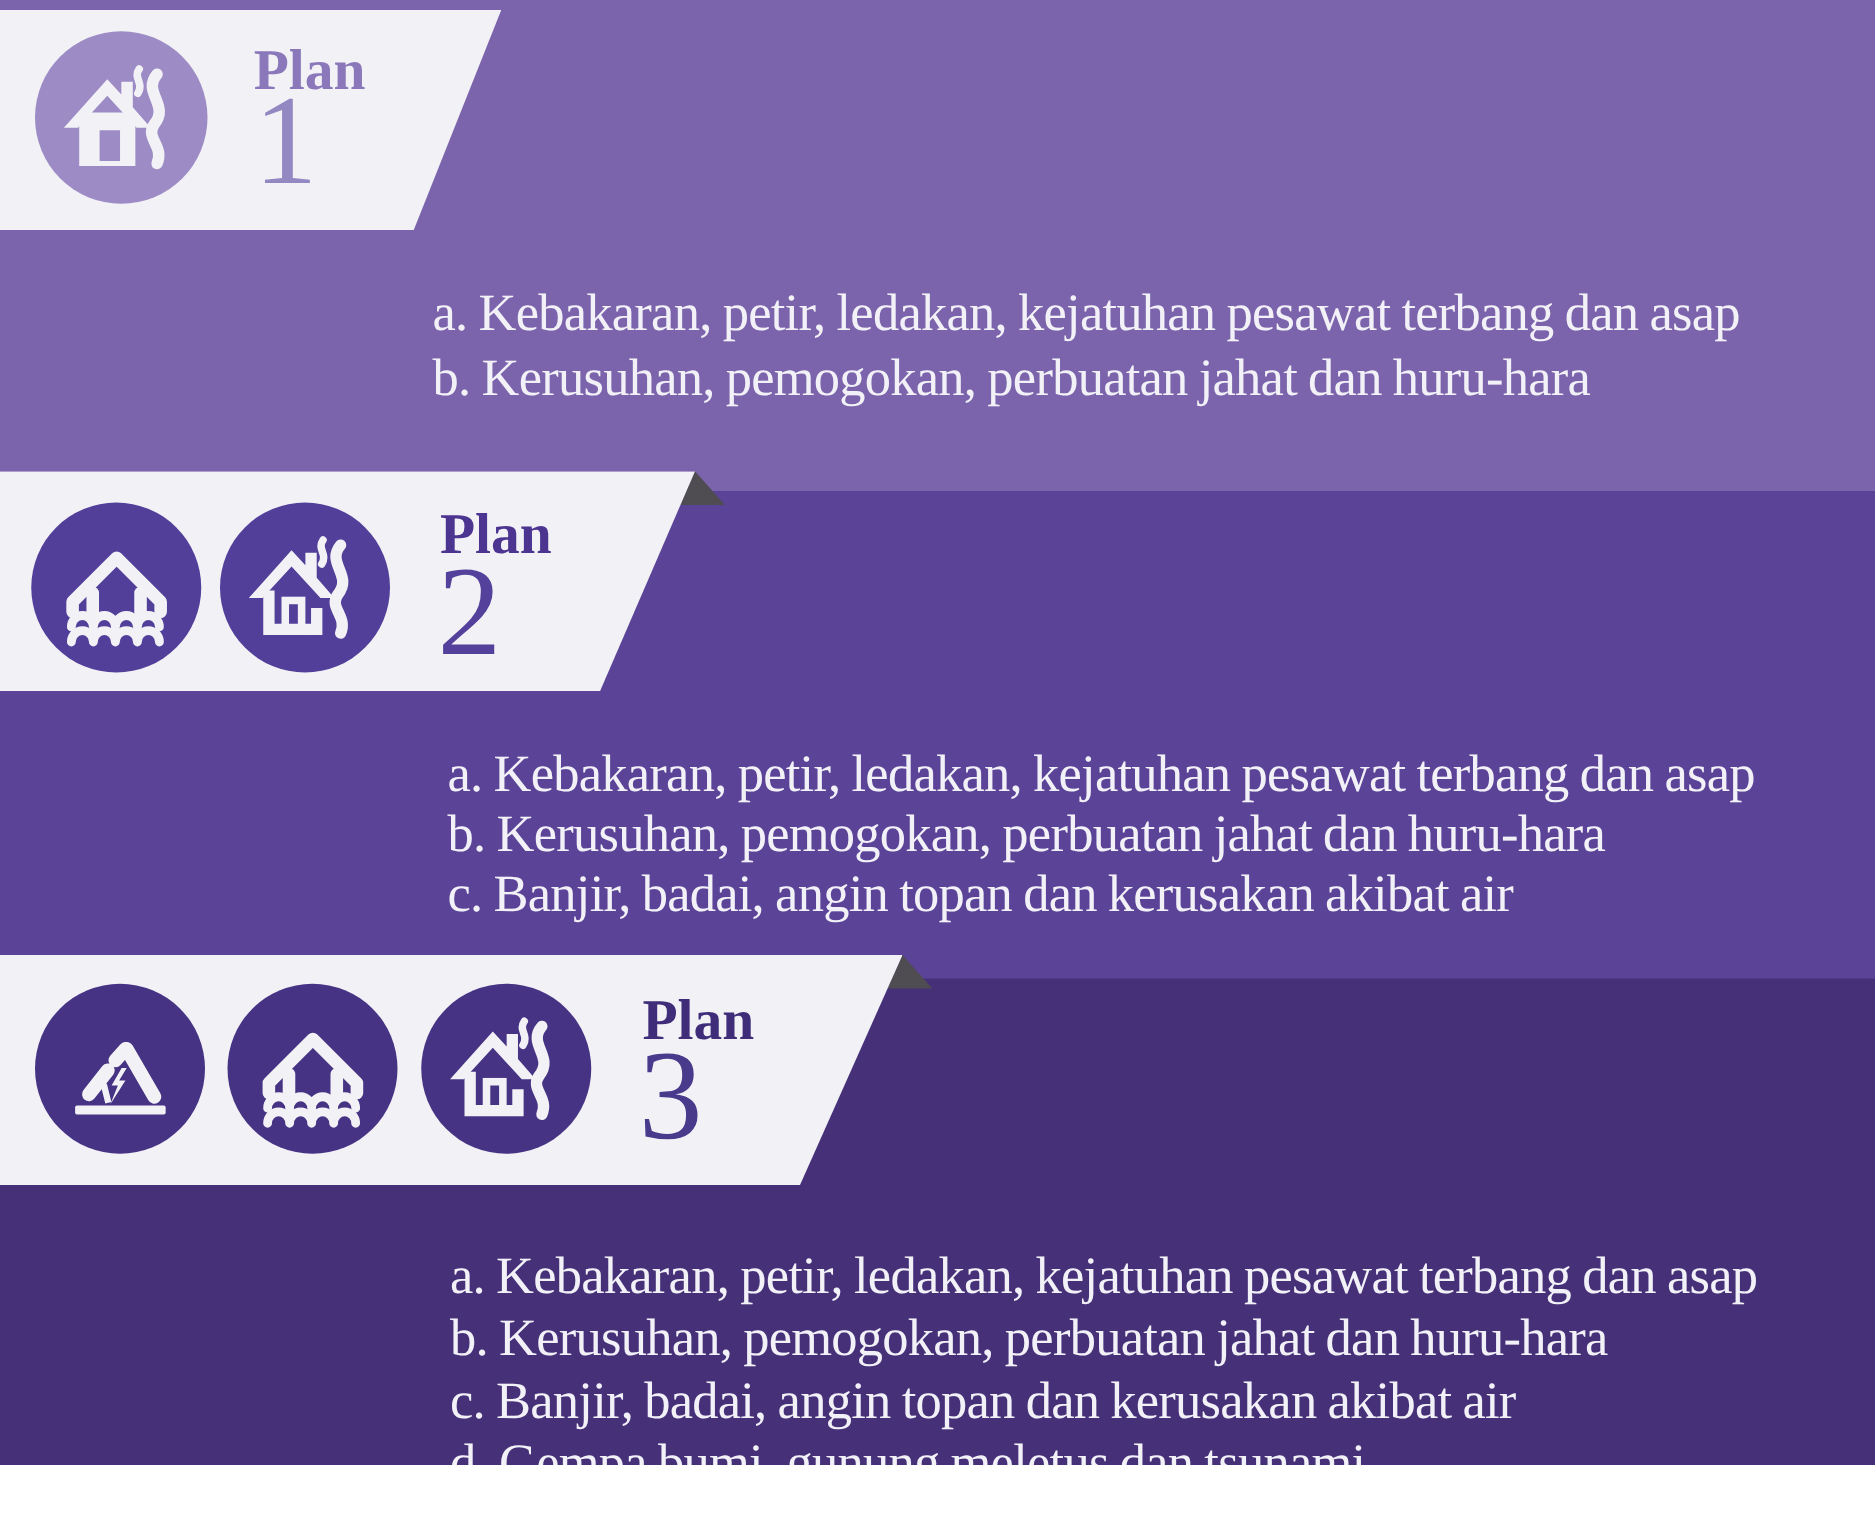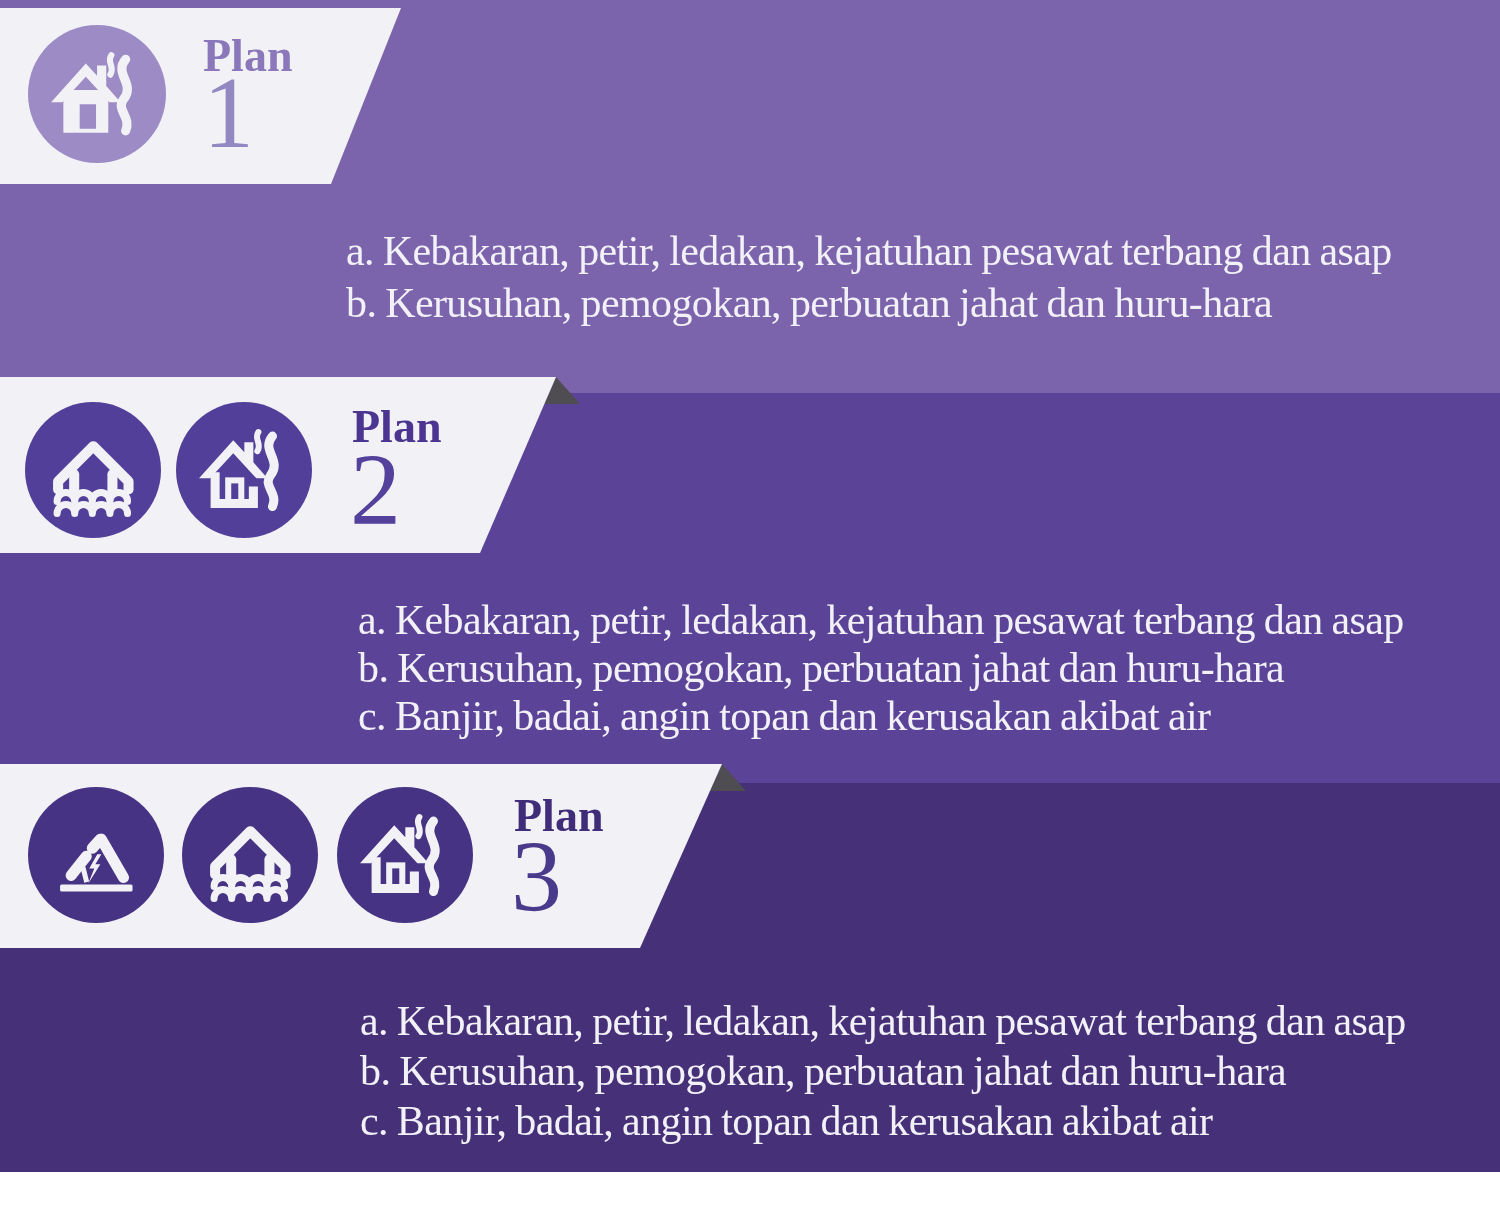--- a/index.html
+++ b/index.html
@@ -147,15 +147,16 @@
   <div class="list" id="list2">
     <div>a. Kebakaran, petir, ledakan, kejatuhan pesawat terbang dan asap</div>
     <div>b. Kerusuhan, pemogokan, perbuatan jahat dan huru-hara</div>
     <div>c. Banjir, badai, angin topan dan kerusakan akibat air</div>
   </div>
 
   <div class="list" id="list3">
     <div>a. Kebakaran, petir, ledakan, kejatuhan pesawat terbang dan asap</div>
     <div>b. Kerusuhan, pemogokan, perbuatan jahat dan huru-hara</div>
     <div>c. Banjir, badai, angin topan dan kerusakan akibat air</div>
+    <div>d. Gempa bumi, gunung meletus dan tsunami</div>
   </div>
 
 </div>
 
 </body></html>

